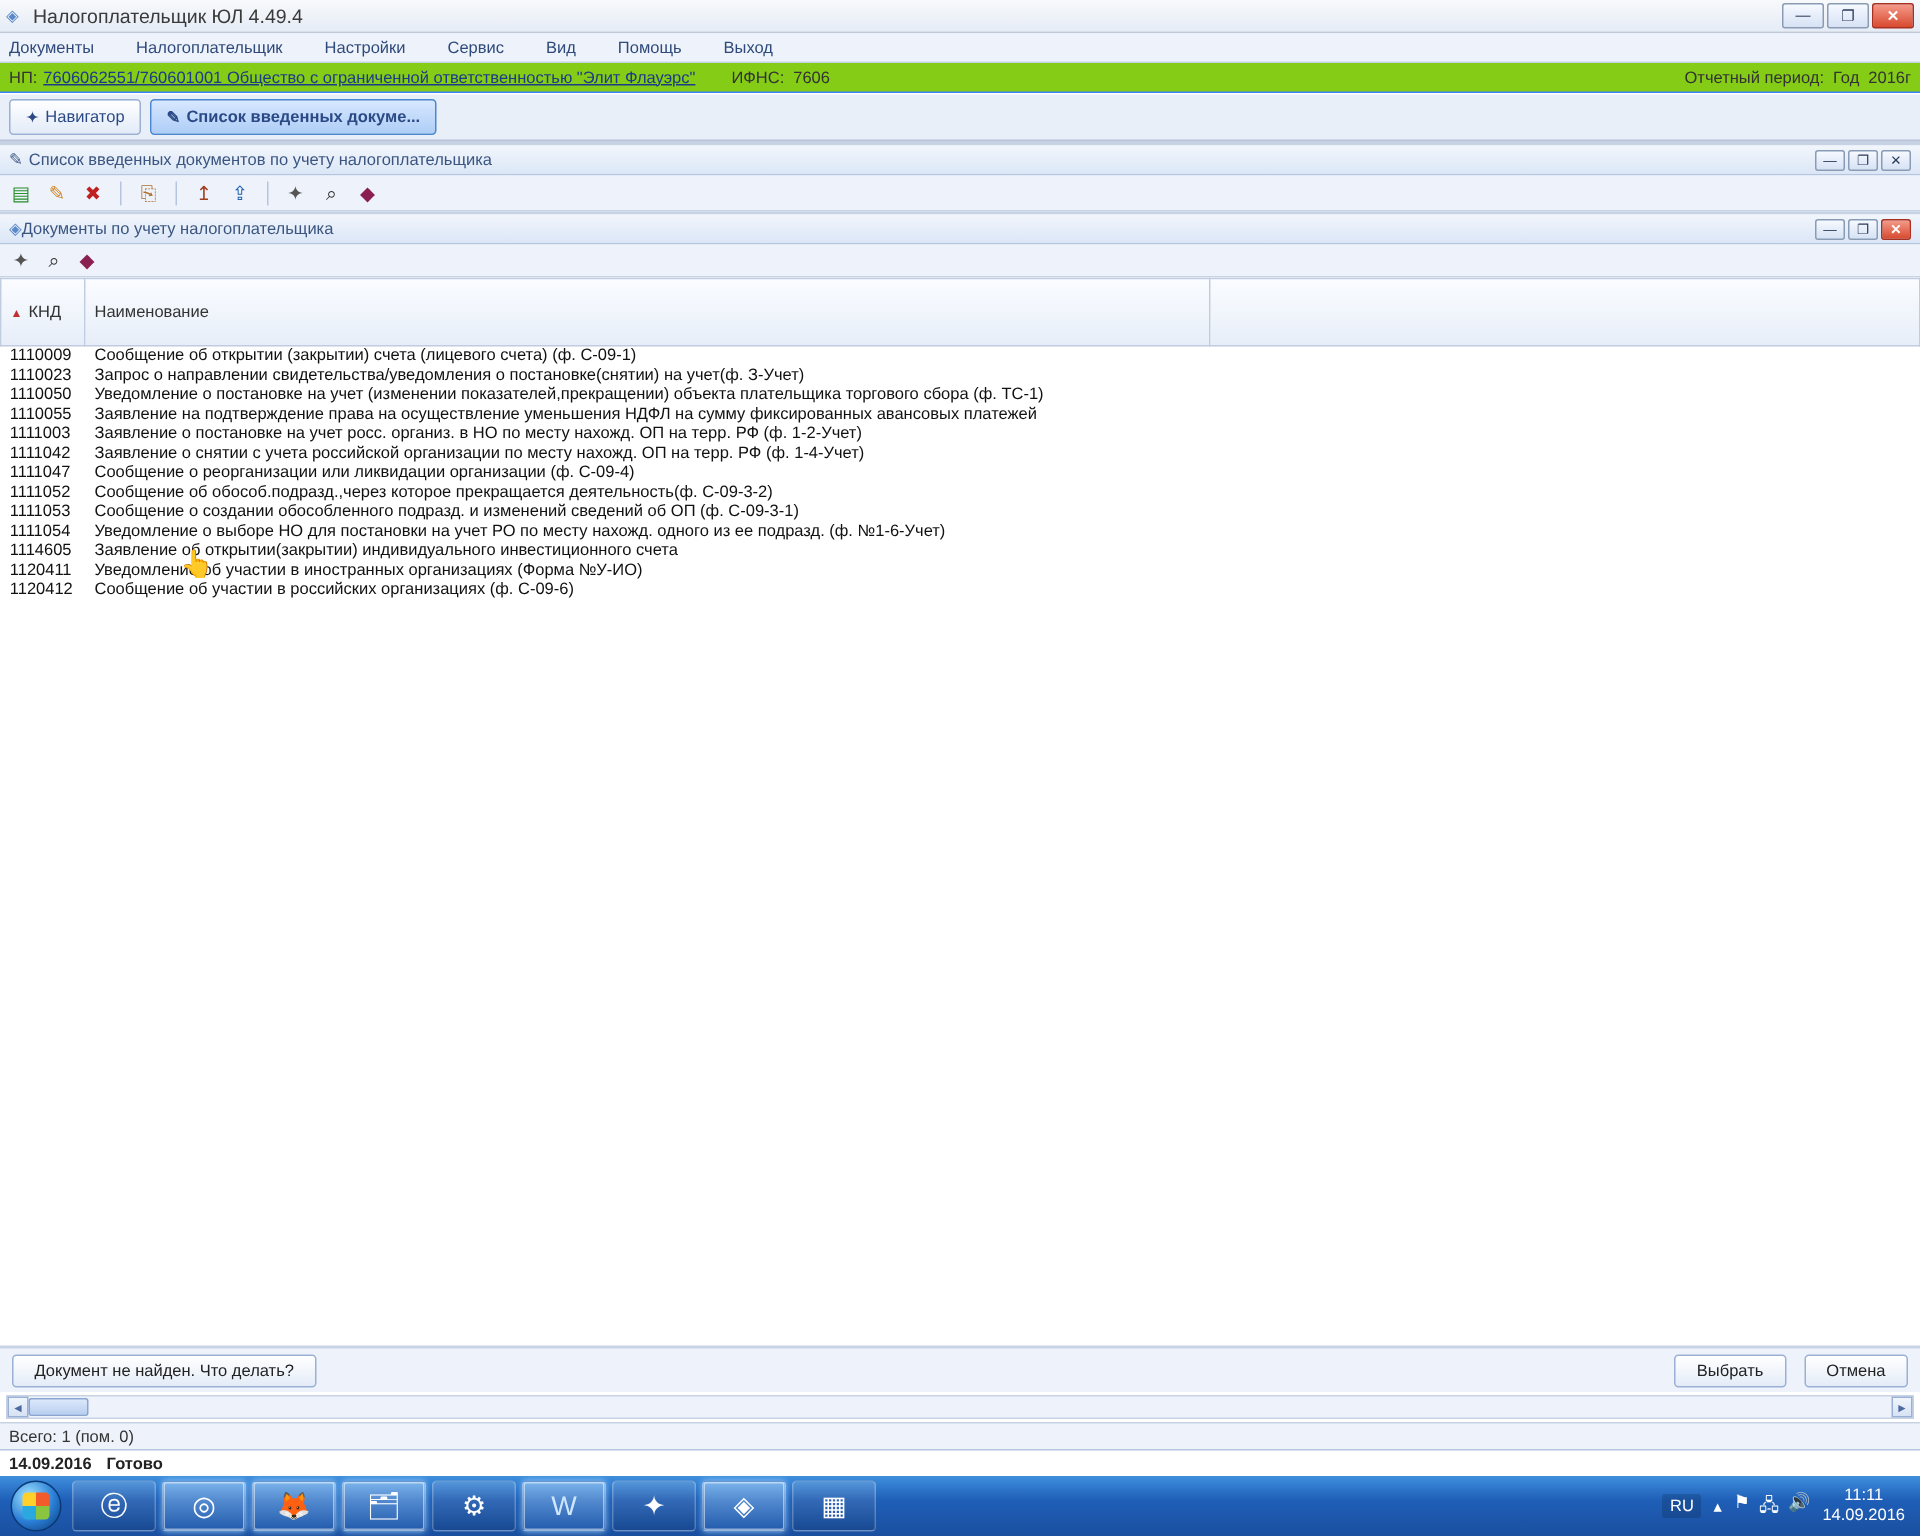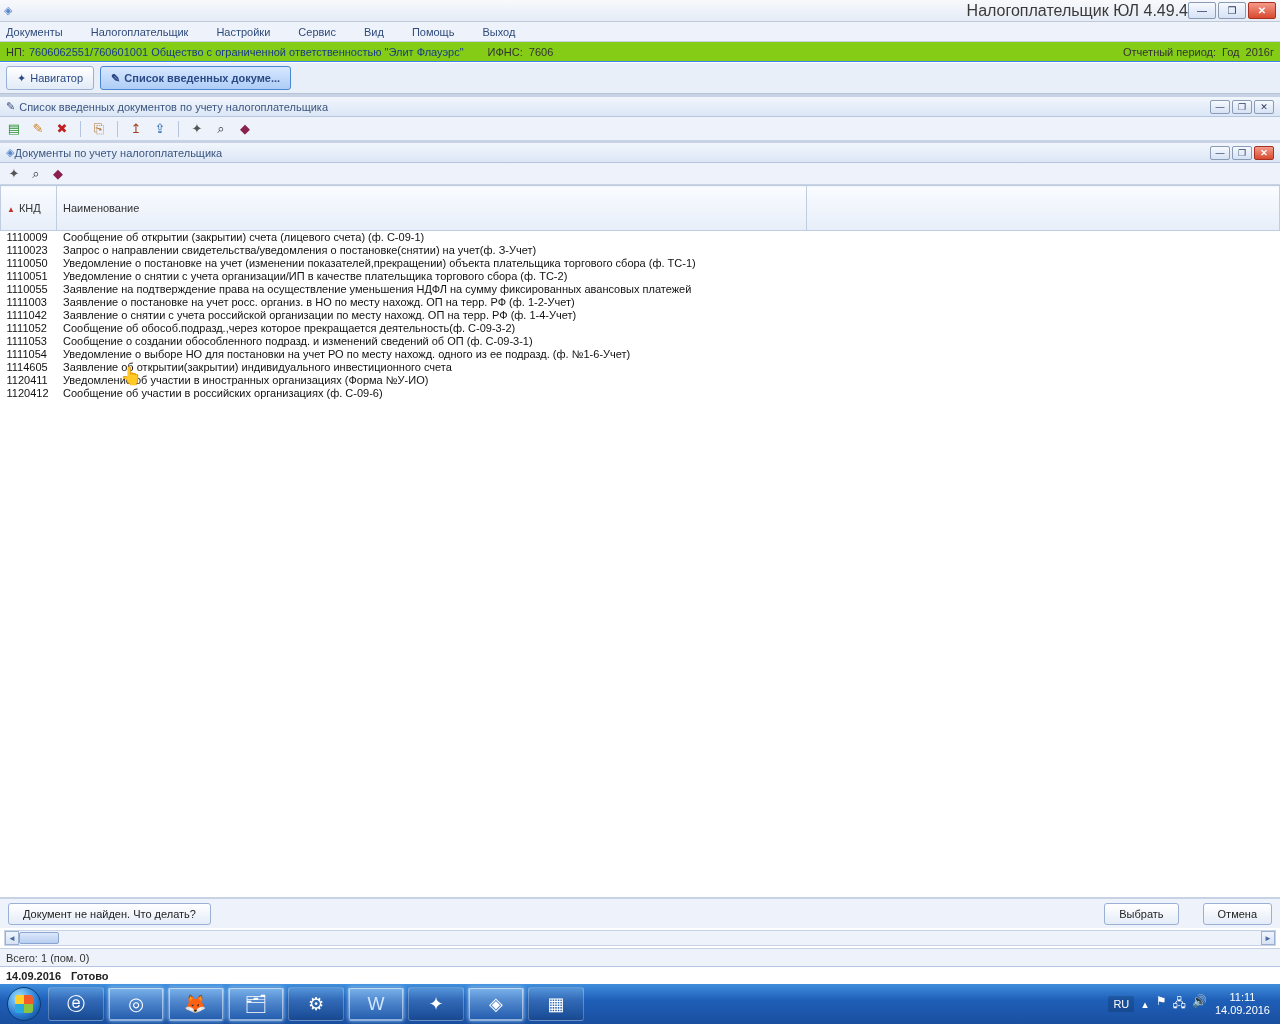--- a/index.html
+++ b/index.html
@@ -2,33 +2,33 @@
 <html><head>
 <meta charset="utf-8">
 <style>
 * { box-sizing: border-box; margin: 0; padding: 0; font-family: Tahoma, Arial, sans-serif; }
 html, body { width: 1280px; height: 1024px; overflow: hidden; background: #fff; }
 body { display: flex; flex-direction: column; font-size: 11px; }
 
 
 .main-titlebar { height: 22px; background: linear-gradient(#f8f9fb,#e5ecf6); border-bottom: 1px solid #c0c9d6; display: flex; align-items: center; padding: 0 4px; }
 .main-titlebar .app-icon { width: 14px; height: 14px; margin-right: 4px; color:#5a89c9; }
-.main-titlebar .title { flex: 1; color: #3a3a3a; font-size: 16px; text-align: right; }
+.main-titlebar .title { flex: 1; color: #3a3a3a; font-size: 13px; }
 .winctrl { display: flex; gap: 2px; }
 .winbtn { width: 28px; height: 17px; border: 1px solid #8a9bb5; background: linear-gradient(#f6f9ff,#d6e2f4); border-radius: 2px; display:flex; align-items:center; justify-content:center; font-size:10px; color:#2a3a5a; cursor:pointer; }
 .winbtn.close { background: linear-gradient(#f49a8a,#d84a2f); border-color:#a83020; color:#fff; font-weight:bold; }
 .winbtn.small { width:20px; height:14px; font-size:9px; }
 
 
 .menubar { height: 20px; background: #eef3fb; border-bottom: 1px solid #c7d3e5; display:flex; align-items:center; padding: 0 6px; gap: 28px; color:#2f4a7a; }
 .menubar span { cursor:default; }
 
 
 .infobar { height: 20px; background: #84cc16; border-bottom: 1px solid #3b82f6; display:flex; align-items:center; padding: 0 6px; color:#333; }
-.infobar .np-link { color:#1a3a8a; margin: 12px 4px; }
+.infobar .np-link { text-decoration: underline; color:#1a3a8a; margin: 12px 4px; }
 .infobar .sep { width: 20px; }
 .infobar .right { margin-left:auto; display:flex; gap:6px; align-items:center; }
 
 
 .nav-toolbar { height: 32px; background:#e9eff9; border-top:1px solid #fff; border-bottom:1px solid #b6c3d8; display:flex; align-items:center; padding:0 6px; gap:6px; }
 .nav-btn { height:24px; padding:0 10px; border:1px solid #9ab0d4; background:linear-gradient(#fff,#e2ebf8); border-radius:3px; display:flex; align-items:center; gap:4px; color:#2b4a85; cursor:pointer; }
 .nav-btn.active { background:linear-gradient(#d7e7ff,#aecdf6); border-color:#4a87d0; font-weight:bold; }
 
 .thin-border { height:3px; background:#c7d3e5; }
 
@@ -52,21 +52,21 @@
 table.grid { border-collapse:collapse; width:100%; table-layout:fixed; }
 table.grid th { background:linear-gradient(#fafcff,#e7eef9); border:1px solid #c0cce0; height:20px; text-align:left; padding:16px 6px; font-weight:normal; color:#333; position:sticky; top:0; }
 table.grid th.sort::before { content:"▲"; color:#c03030; font-size:8px; margin-right:4px; }
 table.grid td { padding:0 6px; height:13px; line-height:13px; border-right:1px solid transparent; white-space:nowrap; overflow:hidden; text-overflow:ellipsis; color:#111; font-size:11px; }
 table.grid tr.sel td { background:#4a8ae0; color:#fff; }
 .col-knd { width:56px; }
 .col-name { width:750px; }
 .col-extra { width:auto; }
 
 
-.subwin2-bottom { height:30px; background:#eef3fb; border-top:1px solid #c7d3e5; display:flex; align-items:center; padding:0 8px; gap:24px; }
+.subwin2-bottom { height:30px; background:#eef3fb; border-top:1px solid #c7d3e5; display:flex; align-items:center; padding:0 8px; gap:12px; }
 .btn { height:22px; padding:0 14px; border:1px solid #9ab0d4; background:linear-gradient(#fff,#e4ecf8); border-radius:3px; cursor:pointer; color:#222; font-size:11px; }
 .subwin2-bottom .spacer { flex:1; }
 
 .status-count { height:18px; background:#eef3fb; border-top:1px solid #c7d3e5; display:flex; align-items:center; padding:0 6px; color:#333; }
 
 
 .hscroll { height:16px; background:#eef3fb; border:1px solid #c7d3e5; margin:2px 4px; position:relative; }
 .hscroll .thumb { position:absolute; left:14px; top:1px; bottom:1px; width:40px; background:linear-gradient(#dce8fb,#b8cef0); border:1px solid #8aa5cf; border-radius:2px; }
 .hscroll .arrow { position:absolute; top:0; bottom:0; width:14px; background:linear-gradient(#f0f5fd,#d6e2f4); border:1px solid #9ab0d4; display:flex; align-items:center; justify-content:center; font-size:8px; color:#4a6aa0; }
 .hscroll .arrow.l { left:0; }
@@ -206,37 +206,37 @@
             <td>1110023</td>
             <td>Запрос о направлении свидетельства/уведомления о постановке(снятии) на учет(ф. З-Учет)</td>
             <td></td>
           </tr>
           <tr>
             <td>1110050</td>
             <td>Уведомление о постановке на учет (изменении показателей,прекращении) объекта плательщика торгового сбора (ф. ТС-1)</td>
             <td></td>
           </tr>
           <tr>
-            <td>1110051</td>
-            <td>Уведомление о снятии с учета организации/ИП в качестве плательщика торгового сбора (ф. ТС-2)</td>
-            <td></td>
-          </tr>
-          <tr>
             <td>1110055</td>
             <td>Заявление на подтверждение права на осуществление уменьшения НДФЛ на сумму фиксированных авансовых платежей</td>
             <td></td>
           </tr>
           <tr>
             <td>1111003</td>
             <td>Заявление о постановке на учет росс. организ. в НО по месту нахожд. ОП на терр. РФ (ф. 1-2-Учет)</td>
             <td></td>
           </tr>
           <tr>
             <td>1111042</td>
             <td>Заявление о снятии с учета  российской организации по месту нахожд. ОП на терр. РФ (ф. 1-4-Учет)</td>
+            <td></td>
+          </tr>
+          <tr>
+            <td>1111047</td>
+            <td>Сообщение о реорганизации или ликвидации организации (ф. С-09-4)</td>
             <td></td>
           </tr>
           <tr>
             <td>1111052</td>
             <td>Сообщение об обособ.подразд.,через которое прекращается деятельность(ф. С-09-3-2)</td>
             <td></td>
           </tr>
           <tr>
             <td>1111053</td>
             <td>Сообщение о создании обособленного подразд. и изменений сведений об ОП (ф. С-09-3-1)</td>

